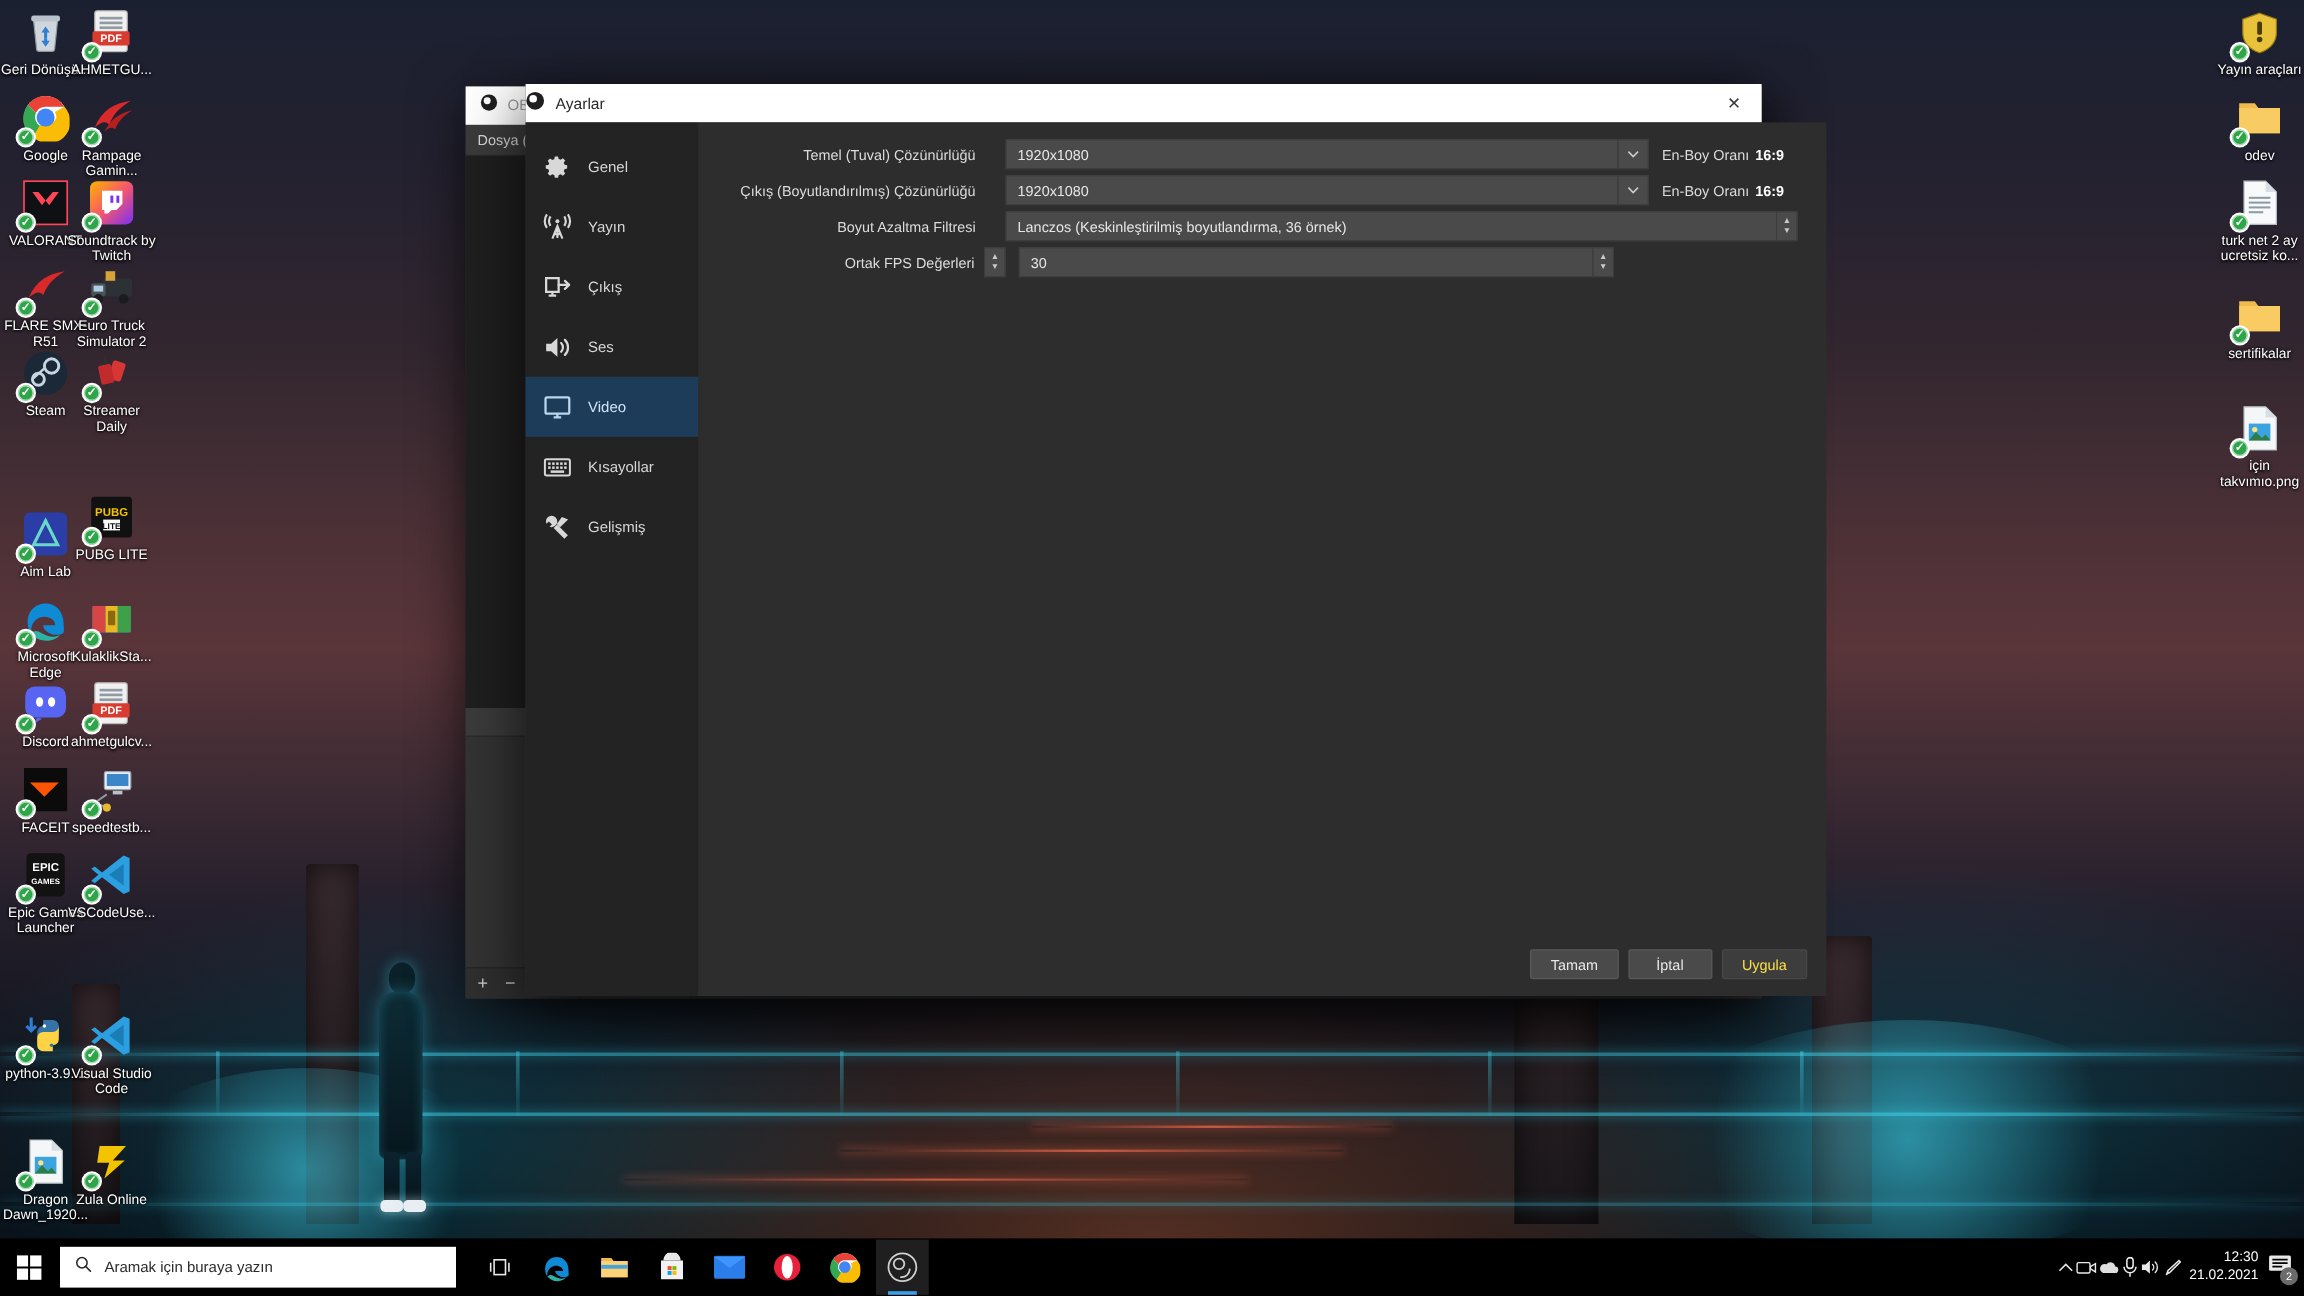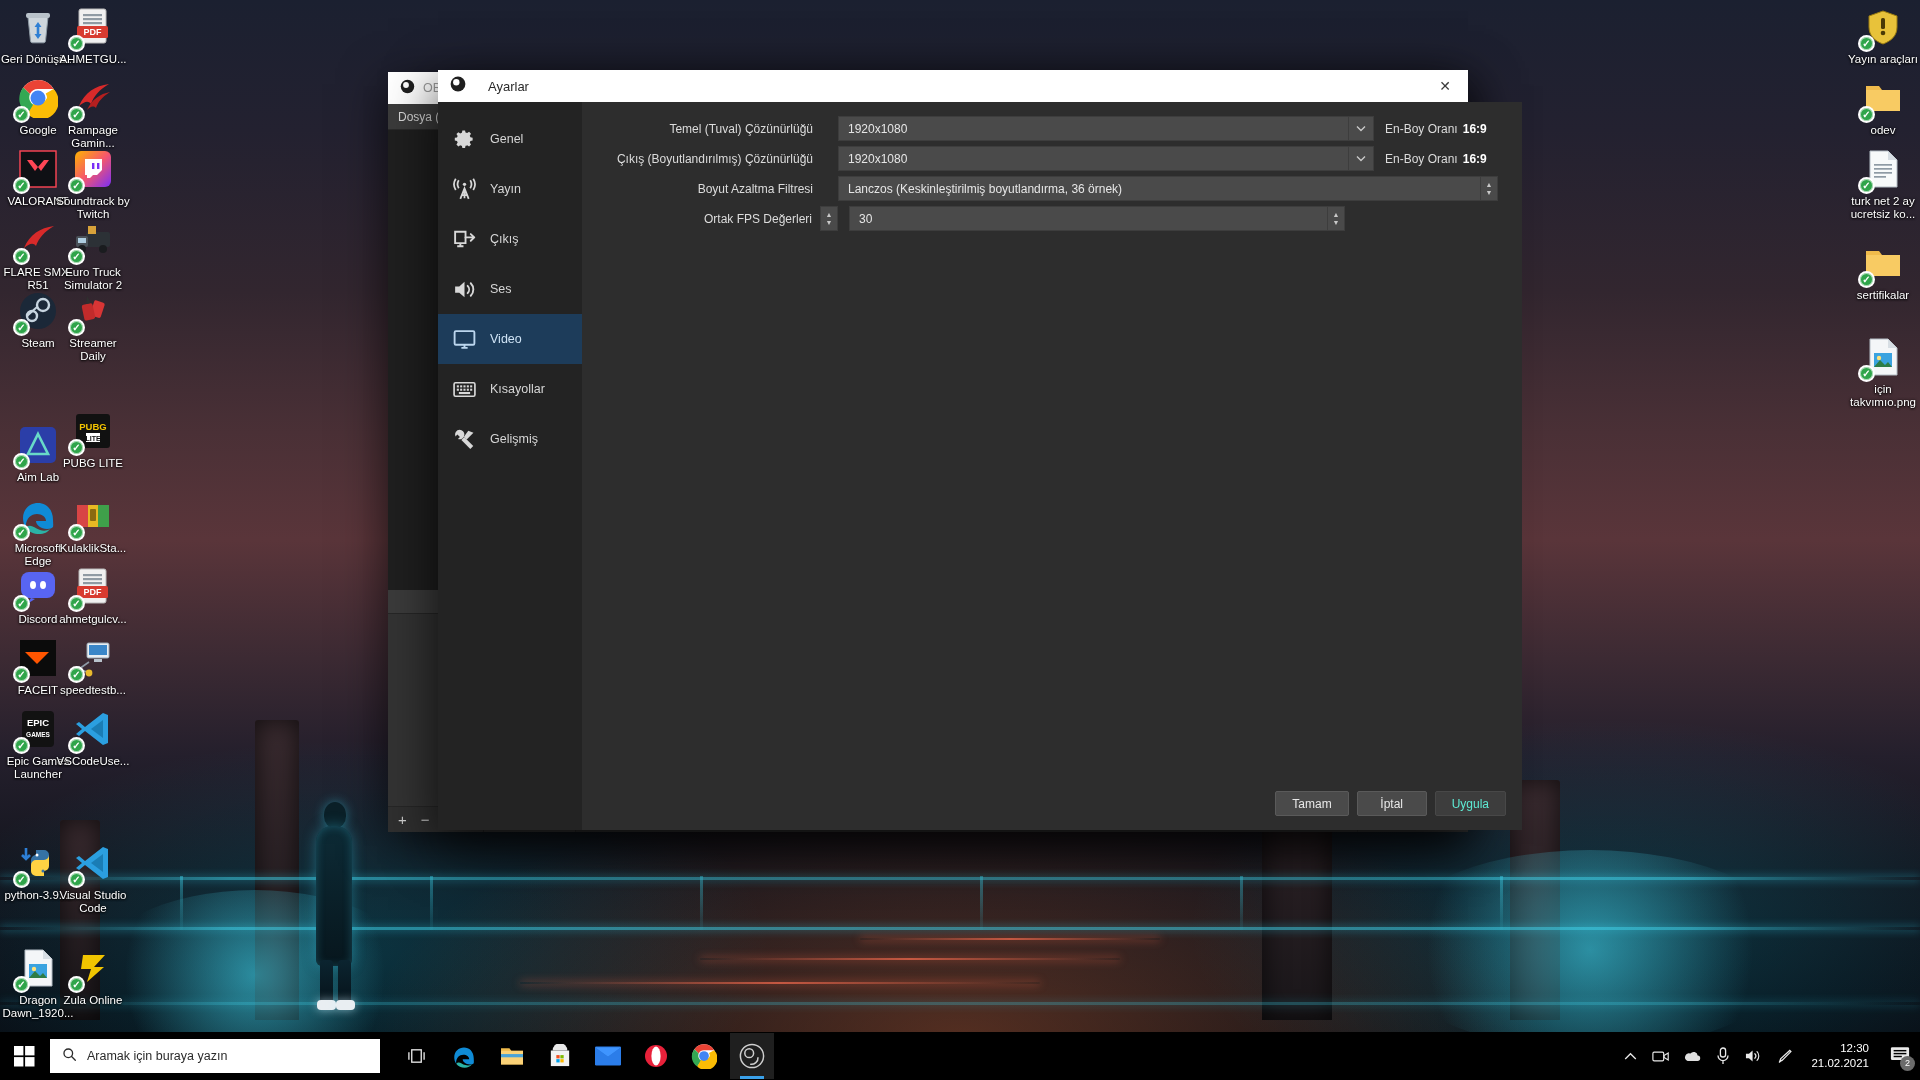--- a/index.html
+++ b/index.html
@@ -177,21 +177,21 @@
 
   
   #settings {
     position: absolute; left: 438px; top: 70px;
     width: 1030px; height: 760px;
     background: #2d2d2d;
     box-shadow: 0 16px 50px rgba(0,0,0,.75);
   }
   #settings-titlebar {
     height: 32px; background: #ffffff; display: flex; align-items: center;
-    padding-left: 12px; gap: 22px; position: relative;
+    gap: 9px; position: relative;
   }
   #settings-titlebar .ttl { font-size: 13px; color: #2a2a2a; }
   #settings-close {
     position: absolute; right: 0; top: 0; width: 46px; height: 32px;
     display: flex; align-items: center; justify-content: center;
     color: #3a3a3a; font-size: 14px;
   }
   #settings-body {
     position: absolute; left: 0; right: 0; top: 32px; bottom: 0;
     display: flex;
@@ -243,21 +243,21 @@
   #settings-footer {
     position: absolute; right: 16px; bottom: 14px;
     display: flex; gap: 8px;
   }
   .dlgbtn {
     min-width: 70px; height: 25px; padding: 0 16px;
     background: #4a4a4a; border: 1px solid #5a5a5a; border-radius: 2px;
     color: #e8e8e8; font-size: 12px;
     display: flex; align-items: center; justify-content: center;
   }
-  .dlgbtn.disabled { color: #5eead4; background: #3d3d3d; border-color: #484848; }
+  .dlgbtn.disabled { color: #fde047; background: #3d3d3d; border-color: #484848; }
 
   
   #taskbar {
     position: absolute; left: 0; right: 0; bottom: 0; height: 48px;
     background: #000000; display: flex; align-items: center;
   }
   #start-btn {
     width: 48px; height: 48px; display: flex; align-items: center; justify-content: center;
   }
   #tb-search {
@@ -270,21 +270,21 @@
   .tb-item {
     width: 44px; height: 46px; display: flex; align-items: center; justify-content: center;
     position: relative;
   }
   .tb-item.active { background: rgba(255,255,255,.12); }
   .tb-item.active::after {
     content: ""; position: absolute; bottom: 0; left: 10px; right: 10px; height: 3px;
     background: #3aa0e8;
   }
   #tray {
-    margin-left: auto; display: flex; align-items: center; gap: 13px;
+    margin-left: auto; display: flex; align-items: center; 
     padding-right: 10px; color: #e9e9e9;
   }
   #clock {
     display: flex; flex-direction: column; align-items: flex-end;
     font-size: 11.5px; line-height: 15px; color: #fff; margin-left: 4px;
   }
   #notif { position: relative; margin-left: 8px; }
   #notif .badge {
     position: absolute; right: -5px; bottom: -4px;
     width: 15px; height: 15px; border-radius: 50%;

